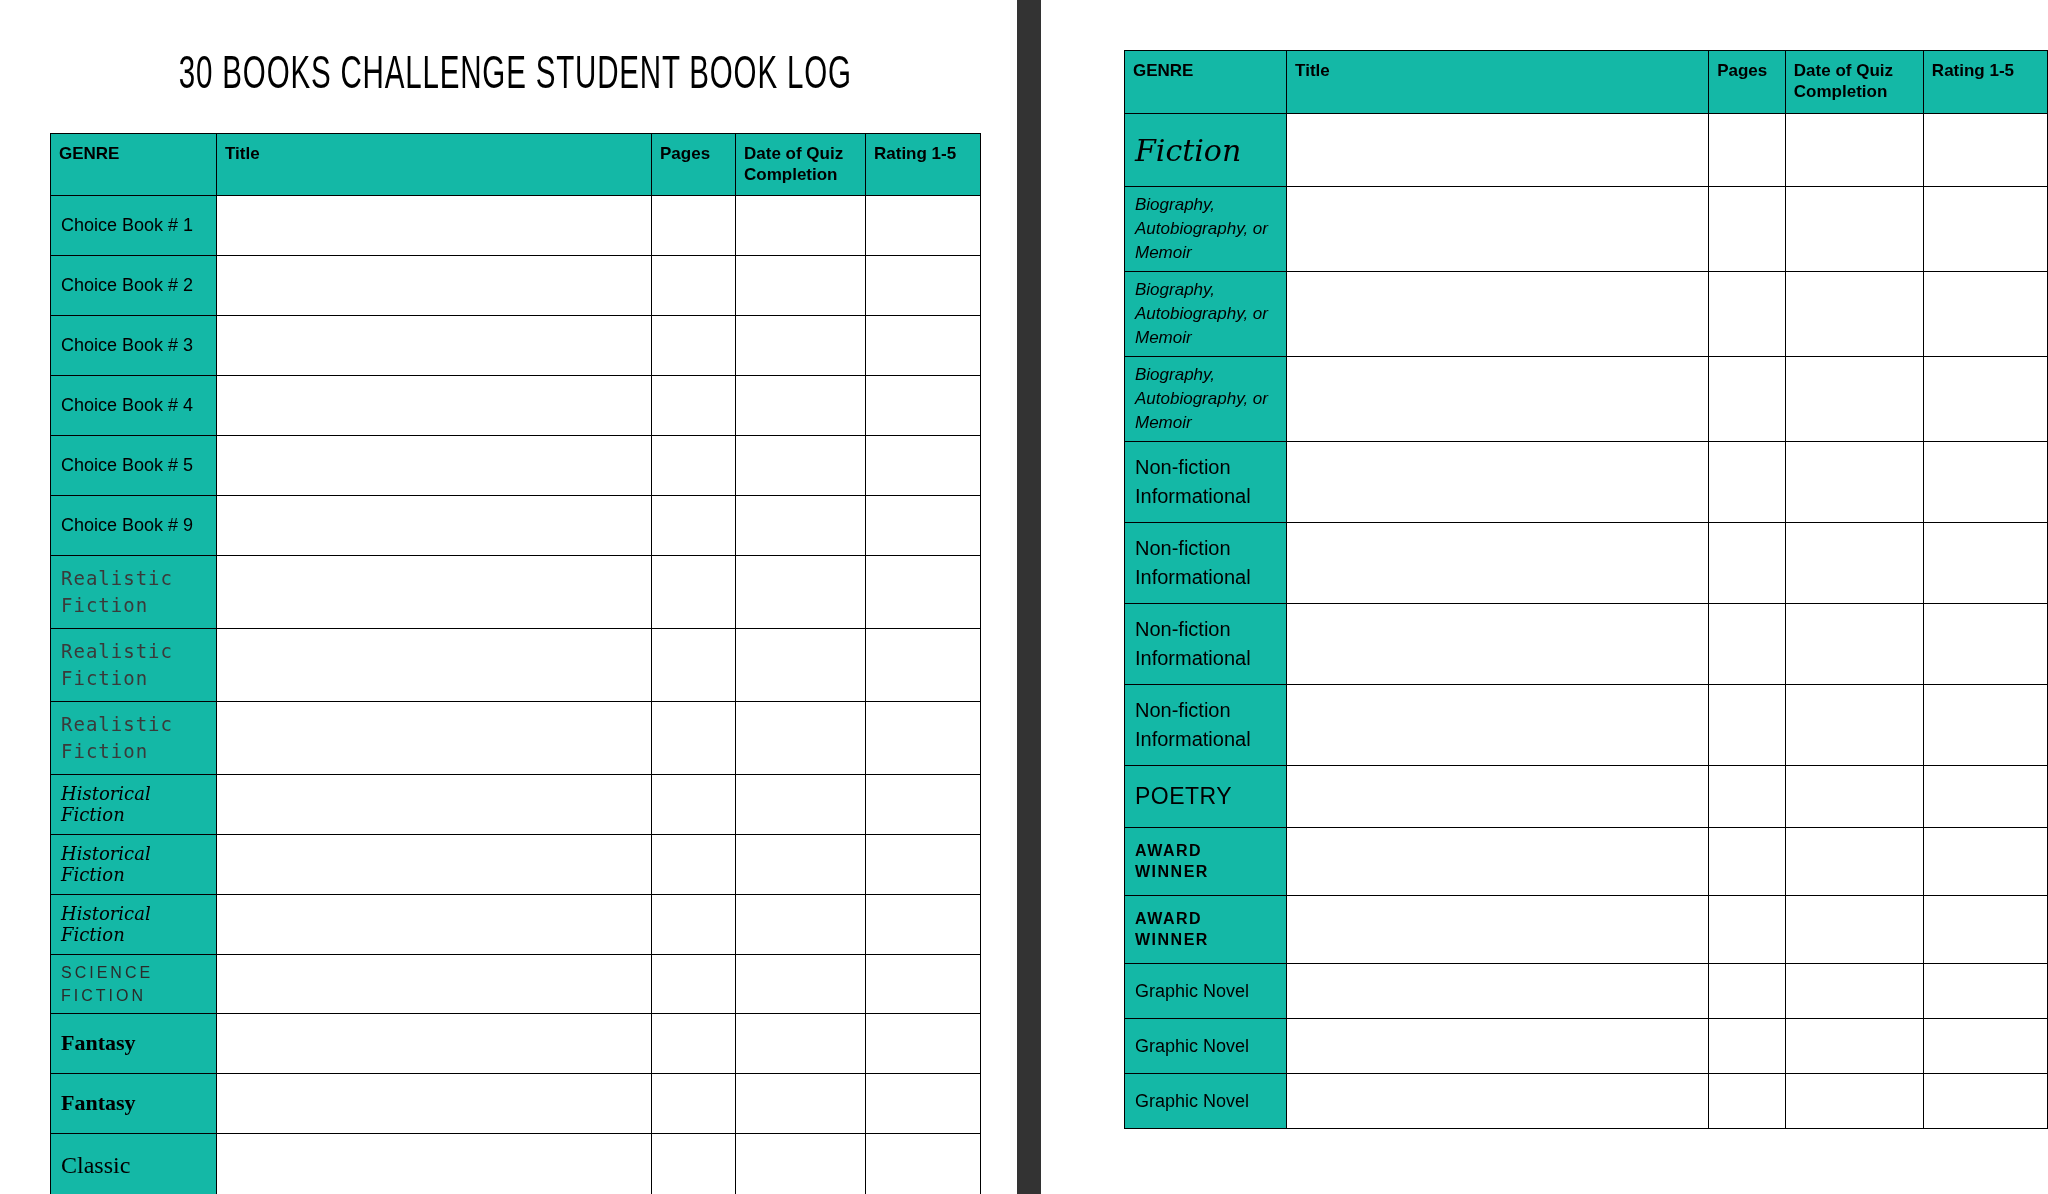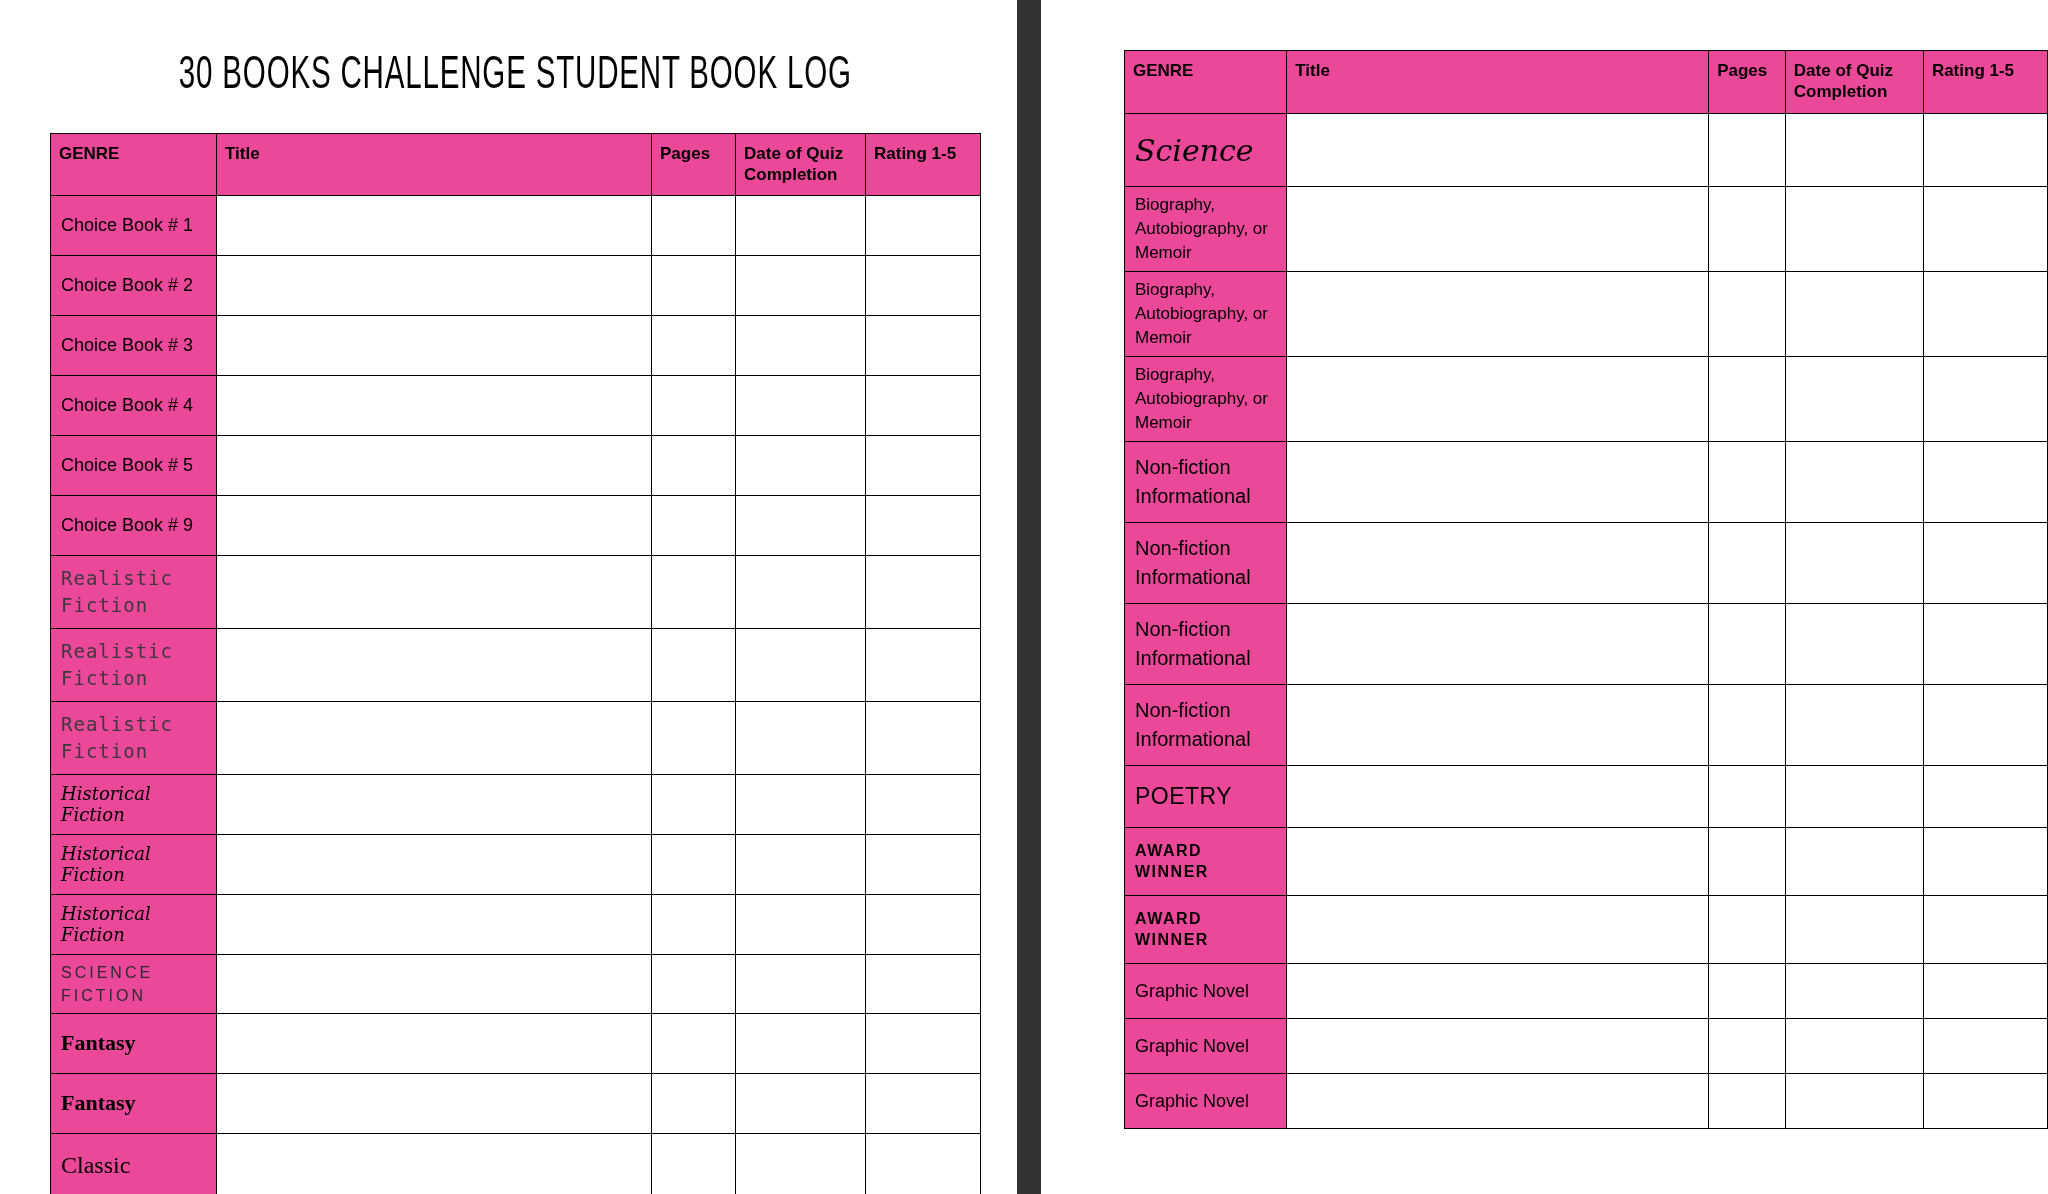--- a/index.html
+++ b/index.html
@@ -27,21 +27,21 @@
   .doc-title span{
     display:inline-block;
     font-family:"Liberation Sans", sans-serif;
     font-size:36px;font-weight:500;
     letter-spacing:1px;
     transform:scale(0.82,1.28);
     transform-origin:center center;
   }
 
   
-  table{border-collapse:collapse;table-layout:fixed;background:#ec4899;}
+  table{border-collapse:collapse;table-layout:fixed;background:#14b8a6;}
   td,th{border:1px solid #000;vertical-align:middle;overflow:hidden;}
   th{
     text-align:left;vertical-align:top;
     padding:9px 8px;
     font-size:17px;font-weight:bold;
     font-family:"Liberation Sans", sans-serif;
     line-height:1.25;
   }
   .genre-cell{padding:6px 10px;}
   .empty-cell{background:#fff;}
@@ -54,21 +54,21 @@
   .t-left tr.row-choice{height:60px;}
   .t-left tr.row-realistic{height:73px;}
   .t-left tr.row-historical{height:60px;margin-top:33px;}
   .t-left tr.row-scifi{height:56px;}
   .t-left tr.row-fantasy{height:60px;}
   .t-left tr.row-classic{height:65px;}
 
   
   .t-right tr[data-name="header-row"]{height:63px;}
   .t-right tr.row-mystery{height:73px;}
-  .t-right tr.row-bio{height:85px;}
+  .t-right tr.row-bio{height:85px;font-style:italic;}
   .t-right tr.row-nonfiction{height:81px;}
   .t-right tr.row-poetry{height:62px;}
   .t-right tr.row-award{height:68px;}
   .t-right tr.row-graphic{height:55px;}
 
   
   .g-choice{font-size:18px;font-family:"Liberation Sans", sans-serif;}
   .g-realistic{
     font-family:"DejaVu Sans Mono", monospace;
     font-size:19px;letter-spacing:1px;color:#3a3a3a;line-height:1.4;
@@ -254,21 +254,21 @@
           <tr data-name="header-row">
             <th data-name="column-header">GENRE</th>
             <th data-name="column-header">Title</th>
             <th data-name="column-header">Pages</th>
             <th data-name="column-header">Date of Quiz Completion</th>
             <th data-name="column-header">Rating 1-5</th>
           </tr>
         </thead>
         <tbody>
           <tr class="row-mystery" data-name="table-row">
-            <td class="genre-cell g-mystery" data-name="genre-cell">Science</td>
+            <td class="genre-cell g-mystery" data-name="genre-cell">Fiction</td>
             <td class="empty-cell" data-name="title-cell"></td>
             <td class="empty-cell" data-name="pages-cell"></td>
             <td class="empty-cell" data-name="date-cell"></td>
             <td class="empty-cell" data-name="rating-cell"></td>
           </tr>
           <tr class="row-bio" data-name="table-row">
             <td class="genre-cell g-bio" data-name="genre-cell">Biography, Autobiography, or Memoir</td>
             <td class="empty-cell" data-name="title-cell"></td>
             <td class="empty-cell" data-name="pages-cell"></td>
             <td class="empty-cell" data-name="date-cell"></td>

